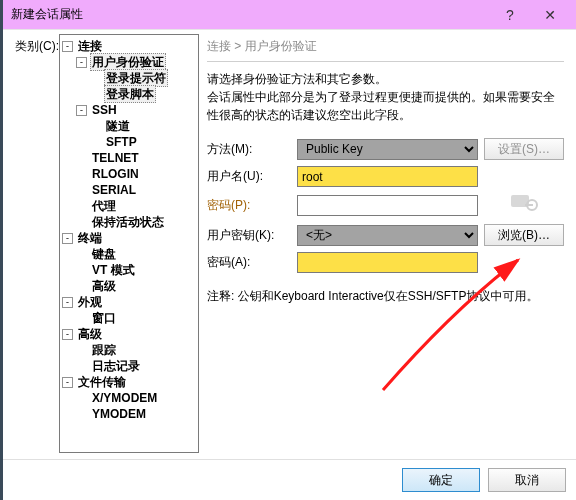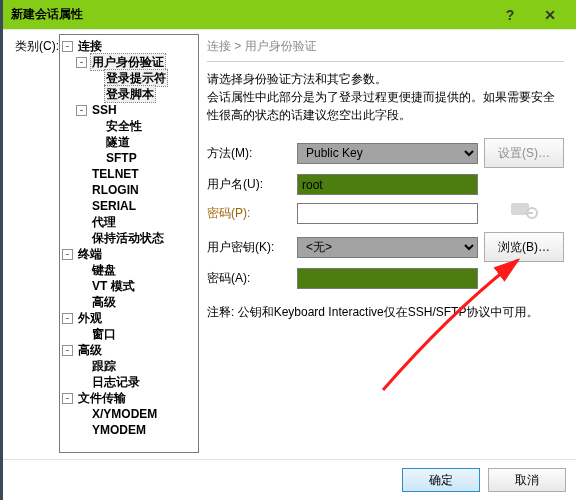--- a/index.html
+++ b/index.html
@@ -12,26 +12,25 @@
     height: 500px;
     overflow: hidden;
     border-left: 3px solid #3a4a59;
     display: flex;
     flex-direction: column;
     position: relative;
   }
   
   .titlebar {
     height: 30px;
-    background: #84cc16;
+    background: #f0abfc;
     display: flex;
     align-items: center;
     padding: 0 6px 0 8px;
     border-bottom: 1px solid #e6e6e6;
-    font-weight: bold;
   }
   .titlebar .title { flex: 1; font-size: 12px; }
   .titlebar .btn {
     width: 40px; height: 28px;
     display: flex; align-items: center; justify-content: center;
     font-size: 14px; color: #333;
     font-family: "Segoe UI Symbol", sans-serif;
   }
   .dlg-body {
     flex: 1;
@@ -75,27 +74,27 @@
   
   .panel { flex: 1; display: flex; flex-direction: column; padding: 2px 2px 0 0; }
   .crumb { color: #8a8a8a; font-size: 12px; margin: 2px 0 6px 0; }
   .hr { height: 1px; background: #cfcfcf; margin-bottom: 8px; }
   .desc { line-height: 1.5; margin-bottom: 14px; }
   .form { display: grid; grid-template-columns: 84px 1fr auto; row-gap: 6px; column-gap: 6px; align-items: center; }
   .form label { white-space: nowrap; }
   .disabled { color: #a16207; }
   select, input[type=text] {
     width: 100%; height: 21px;
-    border: 1px solid #7a7a7a; background: #4d7c0f;
+    border: 1px solid #7a7a7a; background: #fde047;
     font: inherit; padding: 0 4px;
   }
   select.combo { background: #a3a3a3; }
   input.dis { background: #fff; color: #888; }
   .sidebtn {
-    height: 30px; min-width: 80px;
+    height: 22px; min-width: 80px;
     border: 1px solid #adadad;
     background: linear-gradient(#fdfdfd,#e9e9e9);
     font: inherit; padding: 0 10px;
   }
   .sidebtn.dis { color: #8f8f8f; }
   .keyicon { grid-column: 3; justify-self: center; color: #c7c7c7; margin-top:-2px; }
   .note { margin-top: 14px; line-height: 1.5; }
   
   .btnbar {
     display: flex; gap: 8px; justify-content: flex-end;
@@ -155,26 +154,20 @@
                     </div>
                   </li>
               </ul>
             </li>
             <li class="node">
                 <div class="row">
                   <span class="toggle">-</span>
                   <span class="lbl">SSH</span>
                 </div>
               <ul>
-                <li class="node">
-                    <div class="row">
-                      <span class="toggle blank"></span>
-                      <span class="lbl">安全性</span>
-                    </div>
-                  </li>
                 <li class="node bold">
                     <div class="row">
                       <span class="toggle blank"></span>
                       <span class="lbl">隧道</span>
                     </div>
                   </li>
                 <li class="node">
                     <div class="row">
                       <span class="toggle blank"></span>
                       <span class="lbl">SFTP</span>

